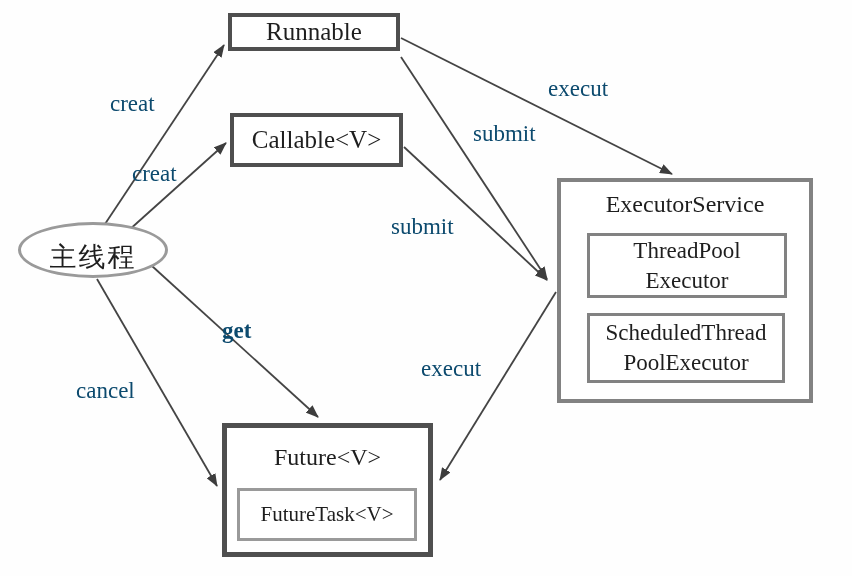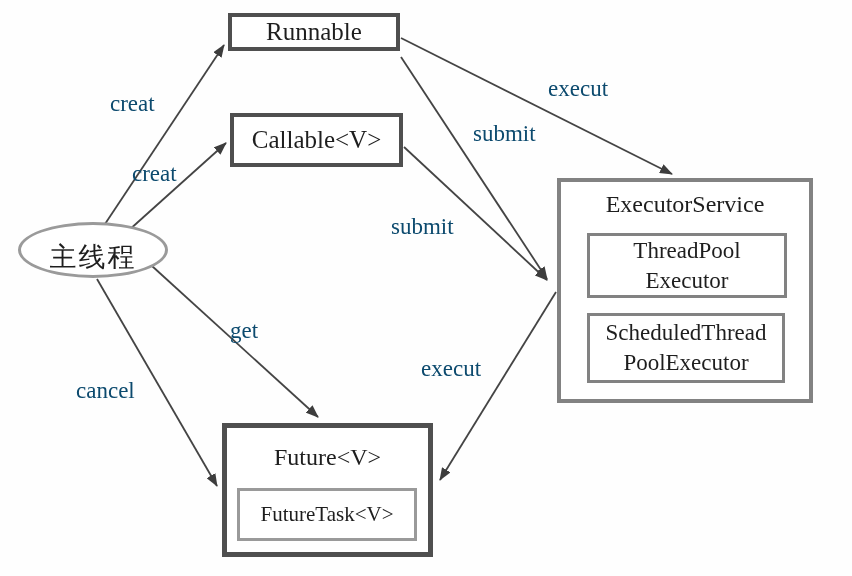--- a/index.html
+++ b/index.html
@@ -49,21 +49,21 @@
   .runnable{left:228px;top:13px;width:172px;height:38px;}
   .callable{left:230px;top:113px;width:173px;height:54px;}
   .edge-label{
     position:absolute;font-size:23px;color:#0c4a6e;white-space:nowrap;text-align:center;
   }
   .lbl-creat-runnable{left:110px;top:91px;}
   .lbl-creat-callable{left:132px;top:161px;}
   .lbl-execut{left:548px;top:76px;}
   .lbl-submit-runnable{left:473px;top:121px;}
   .lbl-submit-callable{left:391px;top:214px;}
-  .lbl-get{left:230px;top:318px;}
+  .lbl-get{left:222px;top:318px;font-weight:bold;}
   .lbl-cancel{left:76px;top:378px;}
   .lbl-return{left:421px;top:356px;}
 </style>
 </head>
 <body>
 
 <div id="canvas">
 
   <svg id="edges-svg" viewBox="0 0 852 576" xmlns="http://www.w3.org/2000/svg">
     <defs>

